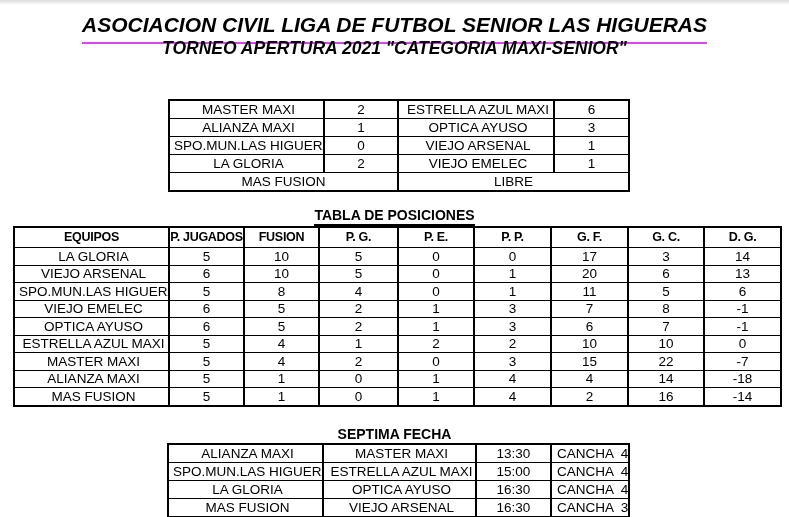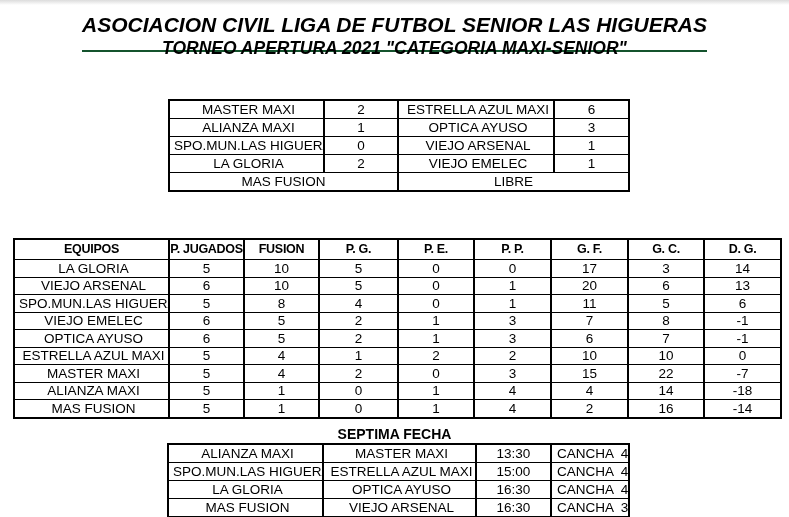--- a/index.html
+++ b/index.html
@@ -7,21 +7,21 @@
     width:789px;height:517px;overflow:hidden;background:#fff;
     font-family:"Liberation Sans","DejaVu Sans",sans-serif;color:#000;
   }
   .page{position:relative;width:789px;height:517px;background:#fff;overflow:hidden;}
   .top-shade{position:absolute;top:0;left:0;width:789px;height:5px;
     background:linear-gradient(#dededе,#ffffff);
     background:linear-gradient(#dcdcdc,#ffffff);}
 
   .doc-title{position:absolute;top:12px;left:0;width:789px;text-align:center;
     font-size:21px;line-height:25px;font-weight:bold;font-style:italic;}
-  .doc-title .u{border-bottom:2px solid #14532d;padding-bottom:14px;}
+  .doc-title .u{border-bottom:2px solid #d946ef;padding-bottom:6px;}
   .doc-subtitle{position:absolute;top:38px;left:0;width:789px;text-align:center;
     font-size:17.5px;line-height:21px;font-weight:bold;font-style:italic;}
 
   .section-heading{position:absolute;left:0;width:789px;text-align:center;
     font-size:14px;line-height:16px;font-weight:bold;}
   .section-heading .u{border-bottom:2px solid #000;padding-bottom:1px;}
   .h-results{top:75px;}
   .h-standings{top:207px;}
   .h-fixtures{top:426px;}
 
@@ -30,21 +30,21 @@
   td,th{border-style:solid;border-color:#000;border-width:1px 2px;
     overflow:hidden;font-size:13.5px;line-height:15px;vertical-align:middle;padding:0;}
   th{font-size:12.5px;letter-spacing:-0.3px;font-weight:bold;text-align:center;
     white-space:nowrap;height:19px;}
   .tl{text-align:center;padding-left:4px;white-space:nowrap;}
   .tc{text-align:center;}
   .pre{text-align:left;padding-left:5px;white-space:pre;}
 
   .results-table{left:168px;top:99px;width:460px;}
   .results-table td{height:17px;}
-  .standings-table{left:13px;top:226px;width:767px;margin-top:12px;}
+  .standings-table{left:13px;top:226px;width:767px;}
   .standings-table td{height:16.5px;line-height:15px;}
   .fixtures-table{left:167px;top:443px;width:461px;}
   .fixtures-table td{height:17px;}
   .partial td{height:10px;}
 </style>
 </head>
 <body>
 
 <div class="page">
   <div class="top-shade"></div>
@@ -89,20 +89,23 @@
         </tr>
       </tbody>
     <tbody>
       <tr>
         <td colspan="2" class="tc">MAS FUSION</td>
         <td colspan="2" class="tc">LIBRE</td>
       </tr>
     </tbody>
   </table>
 
+  <div class="section-heading h-standings">
+    <span class="u">TABLA DE POSICIONES</span>
+  </div>
 
   <table class="standings-table">
     <colgroup>
       <col style="width:155px">
         <col style="width:75px">
         <col style="width:75px">
         <col style="width:79px">
       <col style="width:76px">
         <col style="width:77px">
         <col style="width:77px">

